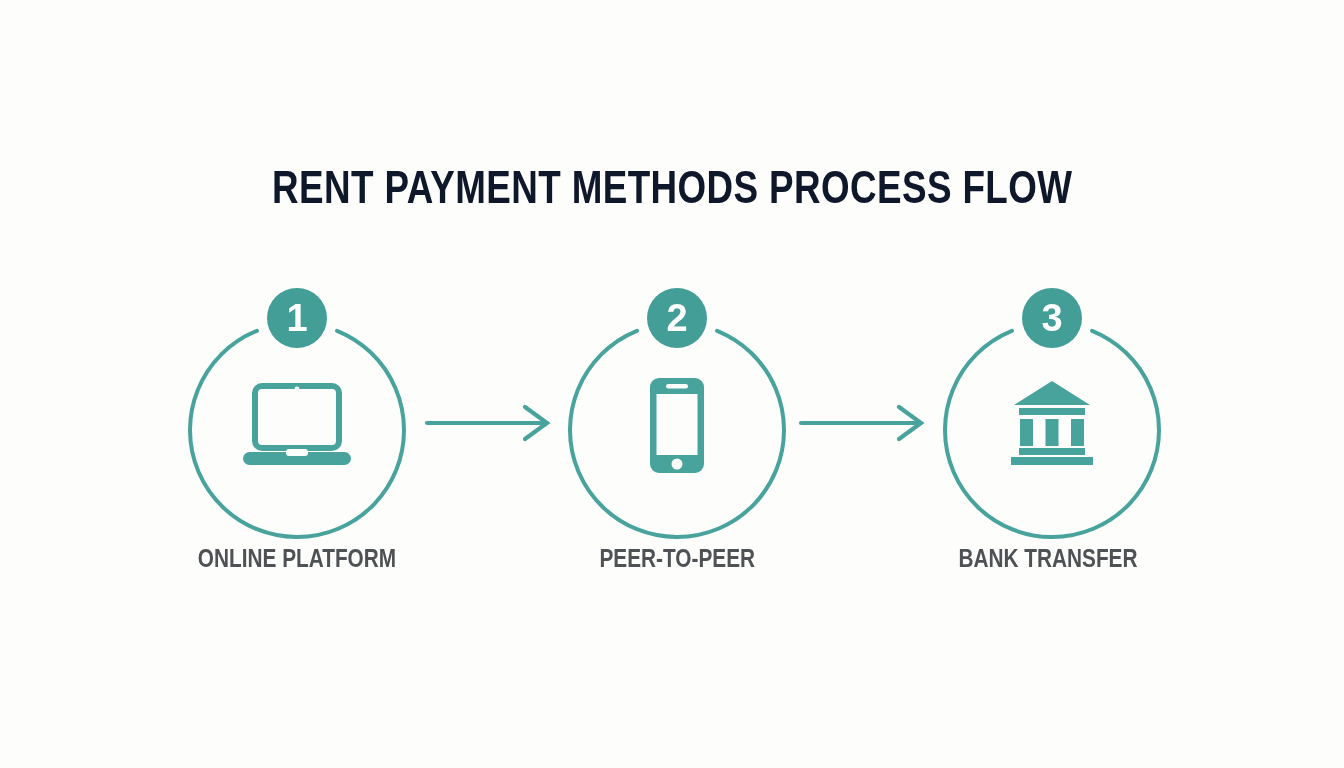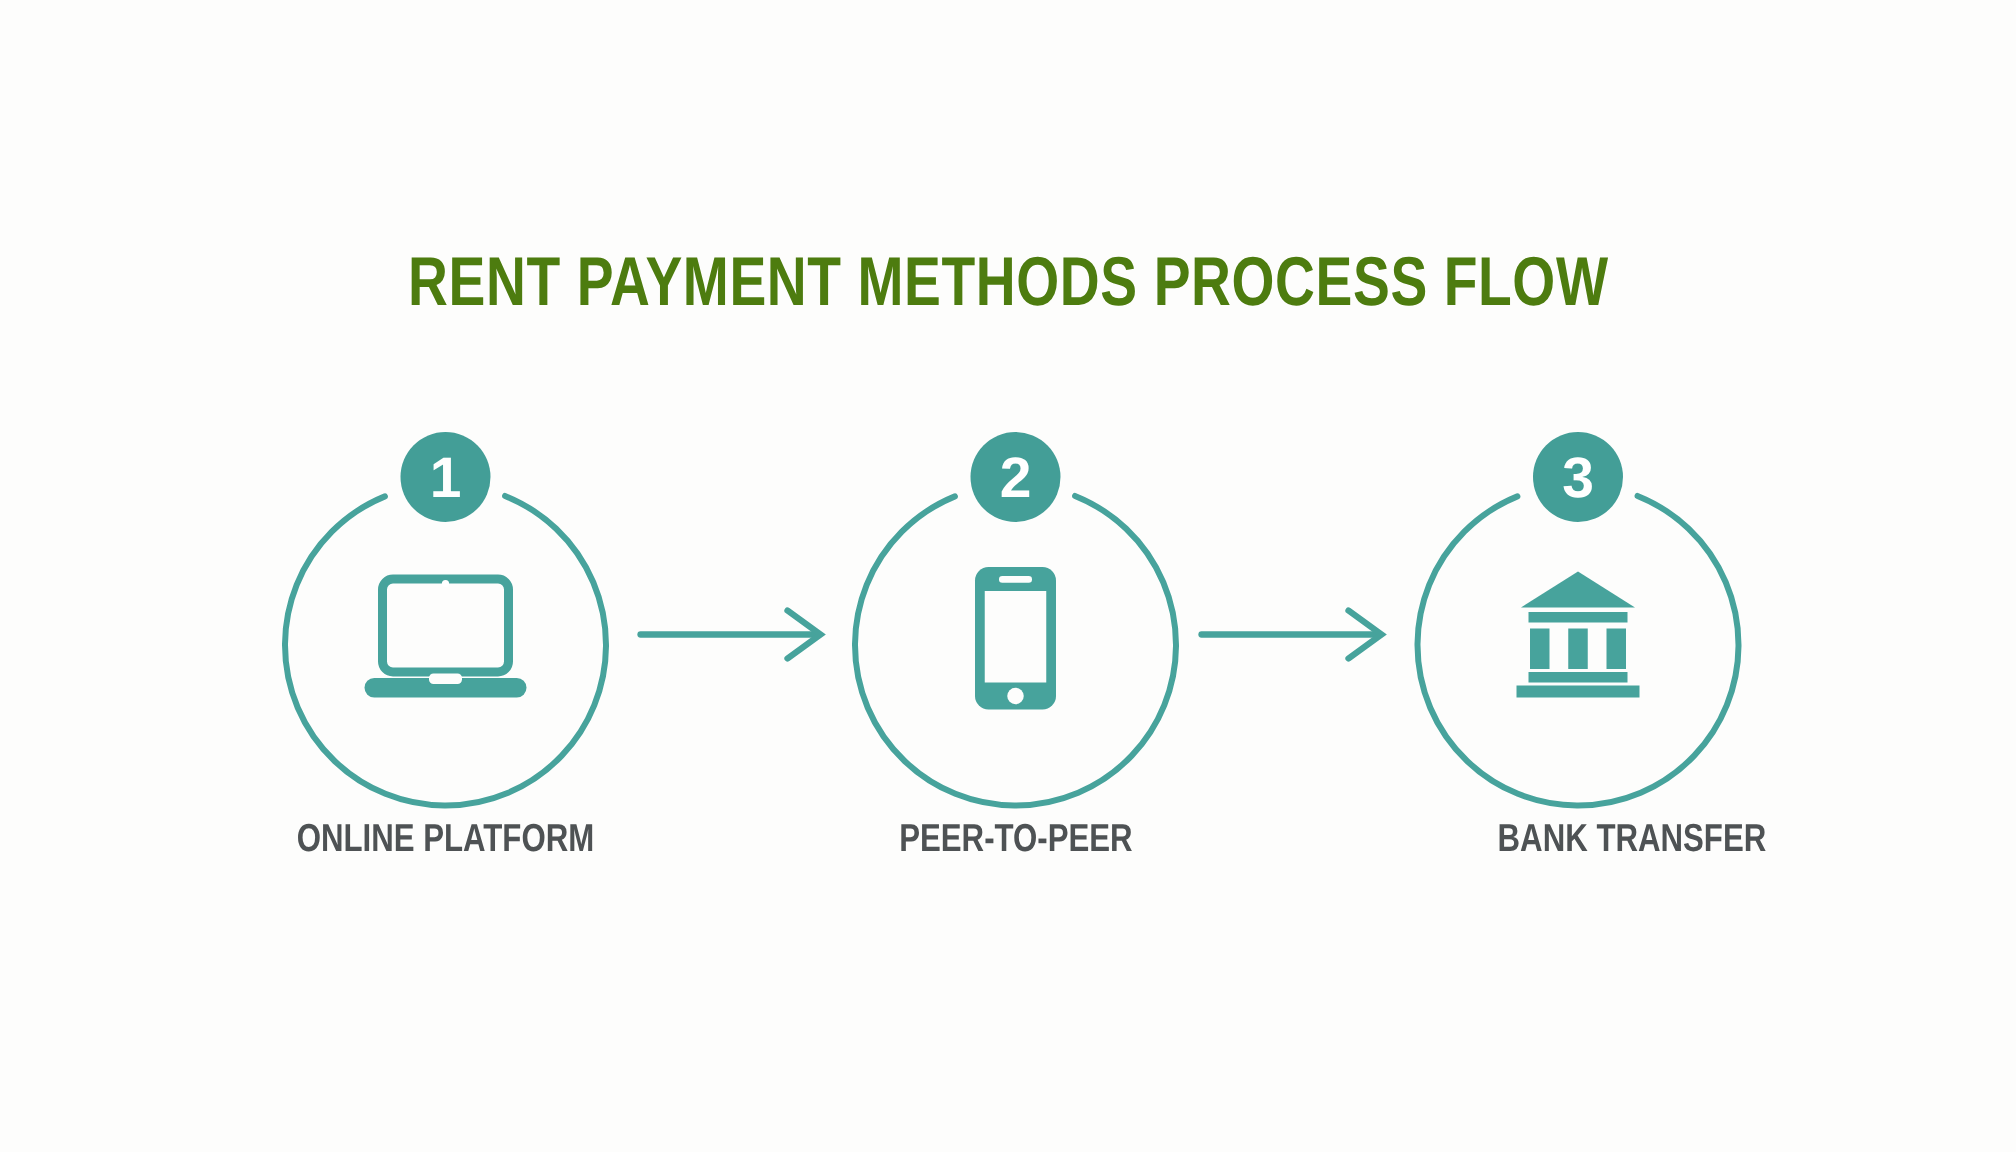--- a/index.html
+++ b/index.html
@@ -16,21 +16,21 @@
     background: #fdfdfc;
   }
   .title {
     position: absolute;
     top: 160px;
     left: 0;
     width: 1344px;
     text-align: center;
     font-size: 46px;
     font-weight: 700;
-    color: #4d7c0f;
+    color: #0f172a;
     letter-spacing: 0.5px;
     white-space: nowrap;
   }
   .cond {
     display: inline-block;
     transform: scaleX(0.80);
     transform-origin: center center;
   }
   .step-graphic {
     position: absolute;
@@ -52,21 +52,21 @@
     top: 543px;
     width: 320px;
     text-align: center;
     font-size: 26px;
     font-weight: 700;
     color: #4e5254;
     white-space: nowrap;
   }
   .label-1 { left: 137px; }
   .label-2 { left: 517px; text-decoration: underline; }
-  .label-3 { left: 928px; }
+  .label-3 { left: 888px; }
   .arrow {
     position: absolute;
     top: 401px;
     width: 130px;
     height: 44px;
   }
   .arrow-1 { left: 424px; }
   .arrow-2 { left: 798px; }
 </style>
 </head>

